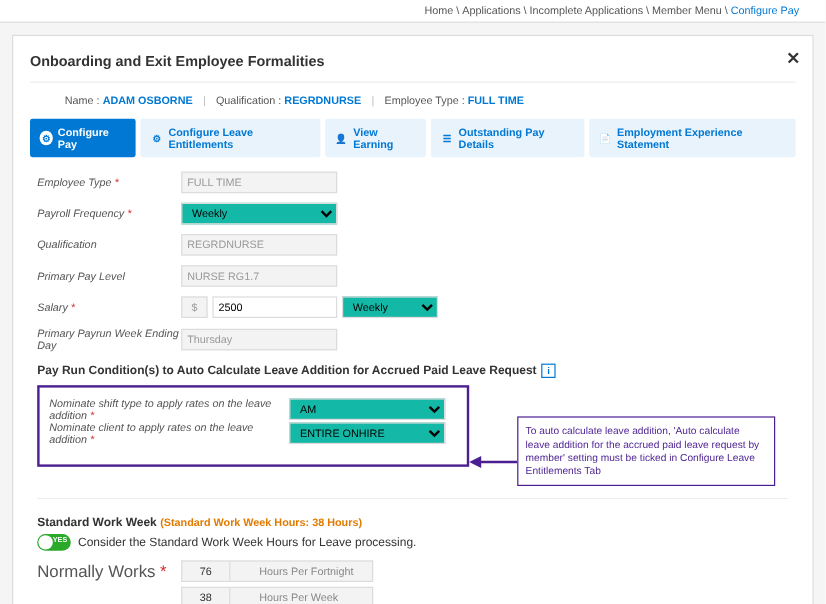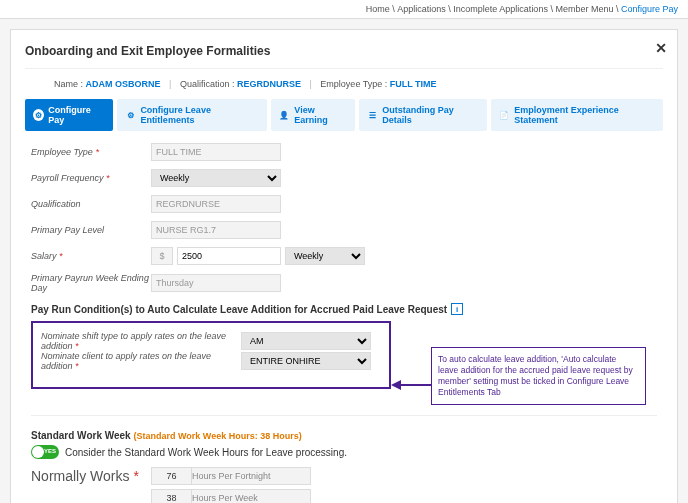--- a/index.html
+++ b/index.html
@@ -8,21 +8,21 @@
     --text: #333;
     --text-muted: #7a7a7a;
     --border: #dcdcdc;
     --bg: #f5f5f5;
     --purple: #4b1f91;
     --green: #2aa92a;
     --red: #d12b2b;
   }
   * { box-sizing: border-box; font-family: Arial, Helvetica, sans-serif; }
   body { margin:0; background: var(--bg); color: var(--text); font-size:10px; width:688px; }
-  .topbar { display:flex; justify-content:flex-end; align-items:center; padding:4px 10px; background:#fff; border-bottom:1px solid var(--border); font-size:9px; }
+  .topbar { display:flex; justify-content:flex-end; align-items:center; padding:4px 22px; background:#fff; border-bottom:1px solid var(--border); font-size:9px; }
   .crumb { color:#555; }
   .crumb.last { color: var(--blue); }
   .main { margin:10px; background:#fff; border:1px solid var(--border); padding:14px 14px 18px 14px; position:relative; }
   .close { position:absolute; top:10px; right:10px; font-size:14px; font-weight:bold; cursor:pointer; }
   h2.title { font-size:12px; margin:0 0 6px 0; font-weight:600; }
   .sub { font-size:9px; margin:4px 0 10px 0;padding-left:29px; }
   .sub .lbl { color:#555; }
   .sub .val { color: var(--blue); font-weight:bold; }
   .sub .sep { color:#bbb; margin:0 6px; }
 
@@ -32,21 +32,21 @@
   .tab .ico { width:12px; height:12px; border-radius:50%; display:flex; align-items:center; justify-content:center; font-size:8px; }
   .tab.active .ico { background:#fff; color:var(--blue); }
   .tab:not(.active) .ico { color:var(--blue); }
 
   .form { padding:0 6px; }
   .row { display:flex; align-items:center; margin-bottom:8px; }
   .row .label { width:120px; font-size:9px; color:#555;font-style:italic; }
   .req::after { content:" *"; color:#d12b2b; }
   .field, select.field, input.field { width:130px; height:18px; padding:2px 4px; font-size:9px; border:1px solid var(--border); background:#fff; }
   .field[disabled] { background:#f3f3f3; color:#999; }
-  select.field { background:#e5e5e5; }
+  select.field { background:#14b8a6; }
   .sal-group { display:flex; gap:4px; }
   .sal-group .currency { width:22px; text-align:center; }
   .sal-group .amount { width:104px; }
 
   .section-title { font-size:10px; font-weight:600; margin:10px 0 6px 0; display:flex; align-items:center; gap:4px; }
   .info-icon { width:12px; height:12px; border:1px solid var(--blue); color:var(--blue); font-size:8px; display:flex; align-items:center; justify-content:center; font-weight:bold; }
 
   .payrun-box { border:2px solid var(--purple); padding:8px; position:relative; width:360px; }
   .payrun-box .row .label { width:180px; }
 
@@ -58,21 +58,21 @@
   .std-title { font-size:10px; font-weight:600; margin:14px 0 4px 0; }
   .std-note { color:#e07a00; font-weight:600; font-size:9px; }
   .toggle-row { display:flex; align-items:center; gap:6px; margin-bottom:8px; }
   .toggle { width:28px; height:14px; background:#2aa92a; border-radius:8px; position:relative; }
   .toggle .knob { width:12px; height:12px; background:#fff; border-radius:50%; position:absolute; top:1px; left:1px; }
   .toggle .txt { position:absolute; font-size:6px; color:#fff; font-weight:bold; top:3px; right:3px; }
 
   .nrow { display:flex; align-items:center; margin-bottom:4px; }
   .nrow .nlab { width:120px; font-size:14px; color:#555; }
   .nrow .nval { width:40px; height:18px; border:1px solid var(--border); background:#f3f3f3; font-size:9px; display:flex; align-items:center; justify-content:center; border-right:none; }
-  .nrow .nunit { width:120px; height:18px; border:1px solid var(--border); background:#f3f3f3; font-size:9px; display:flex; align-items:center; padding-left:0; color:#888; }
+  .nrow .nunit { width:120px; height:18px; border:1px solid var(--border); background:#f3f3f3; font-size:9px; display:flex; align-items:center; padding-left:24px; color:#888; }
   hr.sep { border:none; border-top:1px solid #eee; margin:10px 0; }
 </style>
 </head>
 <body>
 
 <div class="topbar">
   <span class="crumb">Home</span>
     <span class="crumb">&nbsp;\&nbsp;</span>
   <span class="crumb">Applications</span>
     <span class="crumb">&nbsp;\&nbsp;</span>

